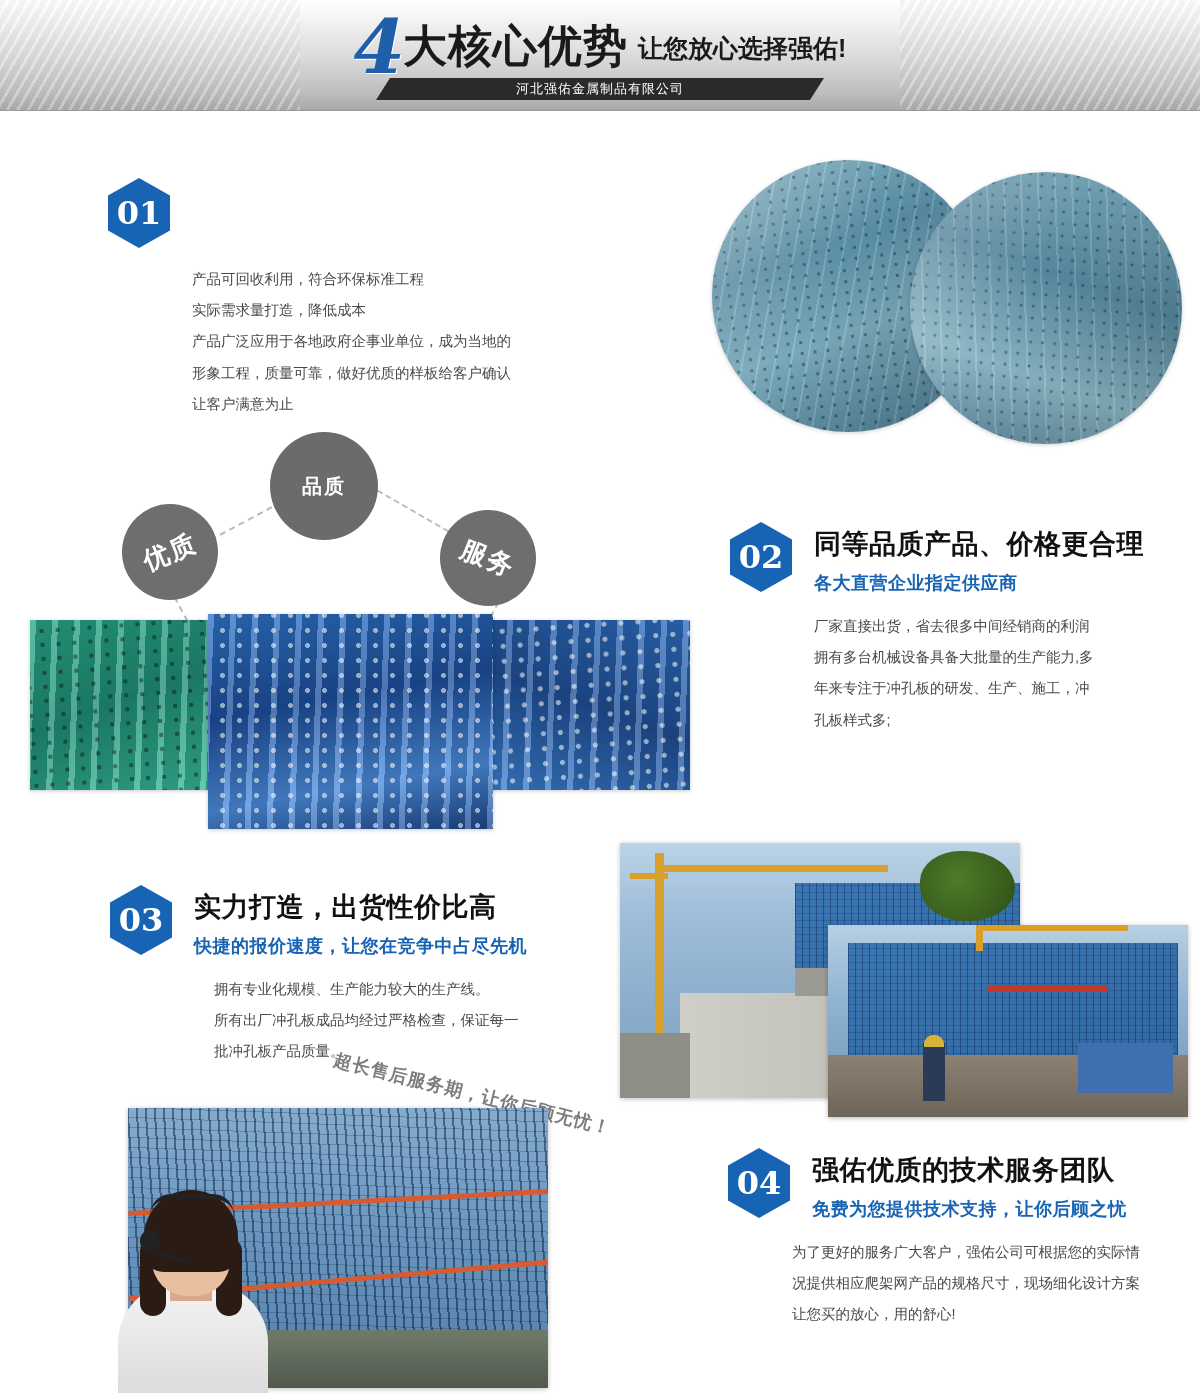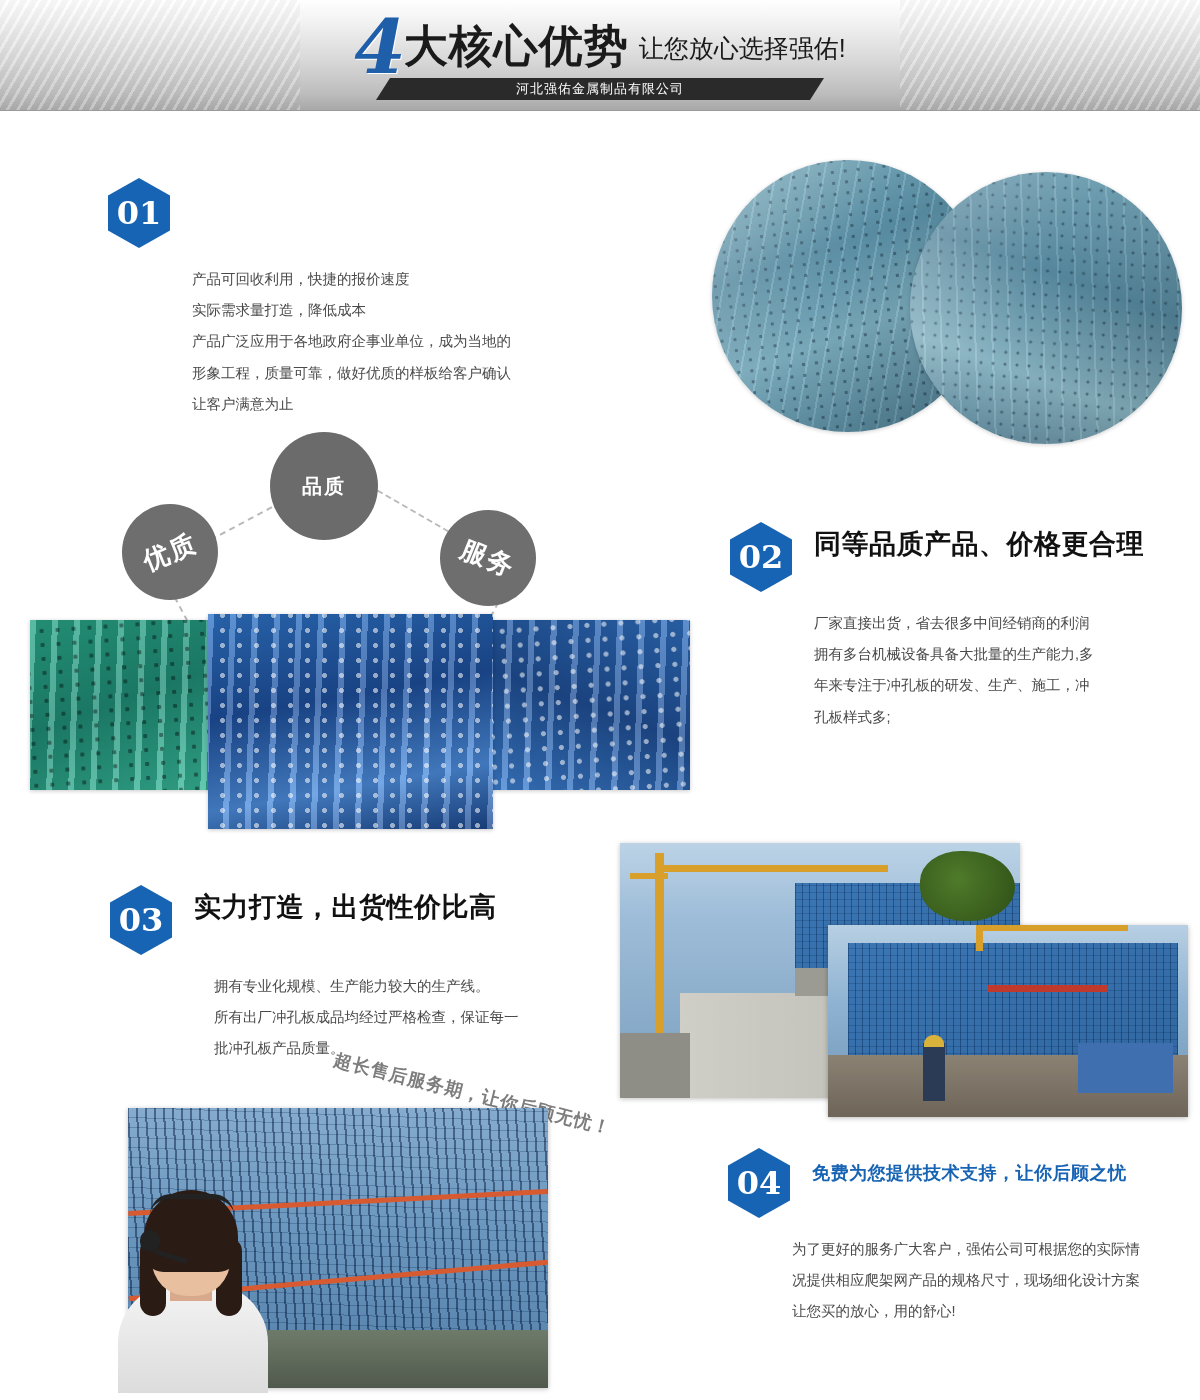--- a/index.html
+++ b/index.html
@@ -65,21 +65,21 @@
   }
   .hl-main {
     font-size: 44px;
     font-weight: bold;
     color: #1a1a1a;
     letter-spacing: 1px;
     vertical-align: 6px;
   }
   .hl-sub {
     font-size: 25px;
-    font-weight: normal;
+    font-weight: bold;
     color: #1a1a1a;
     vertical-align: 10px;
     margin-left: 10px;
   }
   .company-bar {
     position: absolute;
     left: 50%;
     transform: translateX(-50%);
     top: 78px;
     width: 420px;
@@ -460,21 +460,21 @@
     </div>
   </div>
   <div class="company-bar">河北强佑金属制品有限公司</div>
 </div>
 
 <div class="sec01">
   <div class="head">
     <div class="hexnum">01</div>
   </div>
   <div class="blk-body" style="margin-left:84px;">
-    <div>产品可回收利用，快捷的报价速度</div>
+    <div>产品可回收利用，符合环保标准工程</div>
     <div>实际需求量打造，降低成本</div>
     <div>产品广泛应用于各地政府企事业单位，成为当地的</div>
     <div>形象工程，质量可靠，做好优质的样板给客户确认</div>
     <div>让客户满意为止</div>
   </div>
 </div>
 
 <div class="img01">
   <div class="circle circle-a">
     <div class="perf tilt"></div>
@@ -509,35 +509,37 @@
     <div class="corr"></div>
     <div class="holes"></div>
   </div>
 </div>
 
 <div class="sec02">
   <div class="head">
     <div class="hexnum">02</div>
     <div class="txt">
       <div class="blk-title">同等品质产品、价格更合理</div>
+      <div class="blk-sub">各大直营企业指定供应商</div>
     </div>
   </div>
   <div class="blk-body" style="margin-left:84px;">
     <div>厂家直接出货，省去很多中间经销商的利润</div>
     <div>拥有多台机械设备具备大批量的生产能力,多</div>
     <div>年来专注于冲孔板的研发、生产、施工，冲</div>
     <div>孔板样式多;</div>
   </div>
 </div>
 
 <div class="sec03">
   <div class="head">
     <div class="hexnum">03</div>
     <div class="txt">
       <div class="blk-title">实力打造，出货性价比高</div>
+      <div class="blk-sub">快捷的报价速度，让您在竞争中占尽先机</div>
     </div>
   </div>
   <div class="blk-body" style="margin-left:104px;">
     <div>拥有专业化规模、生产能力较大的生产线。</div>
     <div>所有出厂冲孔板成品均经过严格检查，保证每一</div>
     <div>批冲孔板产品质量。</div>
   </div>
 </div>
 
 <div class="img03a">
@@ -582,20 +584,21 @@
   <div class="agent-hair"></div>
   <div class="agent-band"></div>
   <div class="agent-ear"></div>
   <div class="agent-mic"></div>
 </div>
 
 <div class="sec04">
   <div class="head">
     <div class="hexnum">04</div>
     <div class="txt">
+      <div class="blk-title">强佑优质的技术服务团队</div>
       <div class="blk-sub">免费为您提供技术支持，让你后顾之忧</div>
     </div>
   </div>
   <div class="blk-body" style="margin-left:64px;">
     <div>为了更好的服务广大客户，强佑公司可根据您的实际情</div>
     <div>况提供相应爬架网产品的规格尺寸，现场细化设计方案</div>
     <div>让您买的放心，用的舒心!</div>
   </div>
 </div>
 

